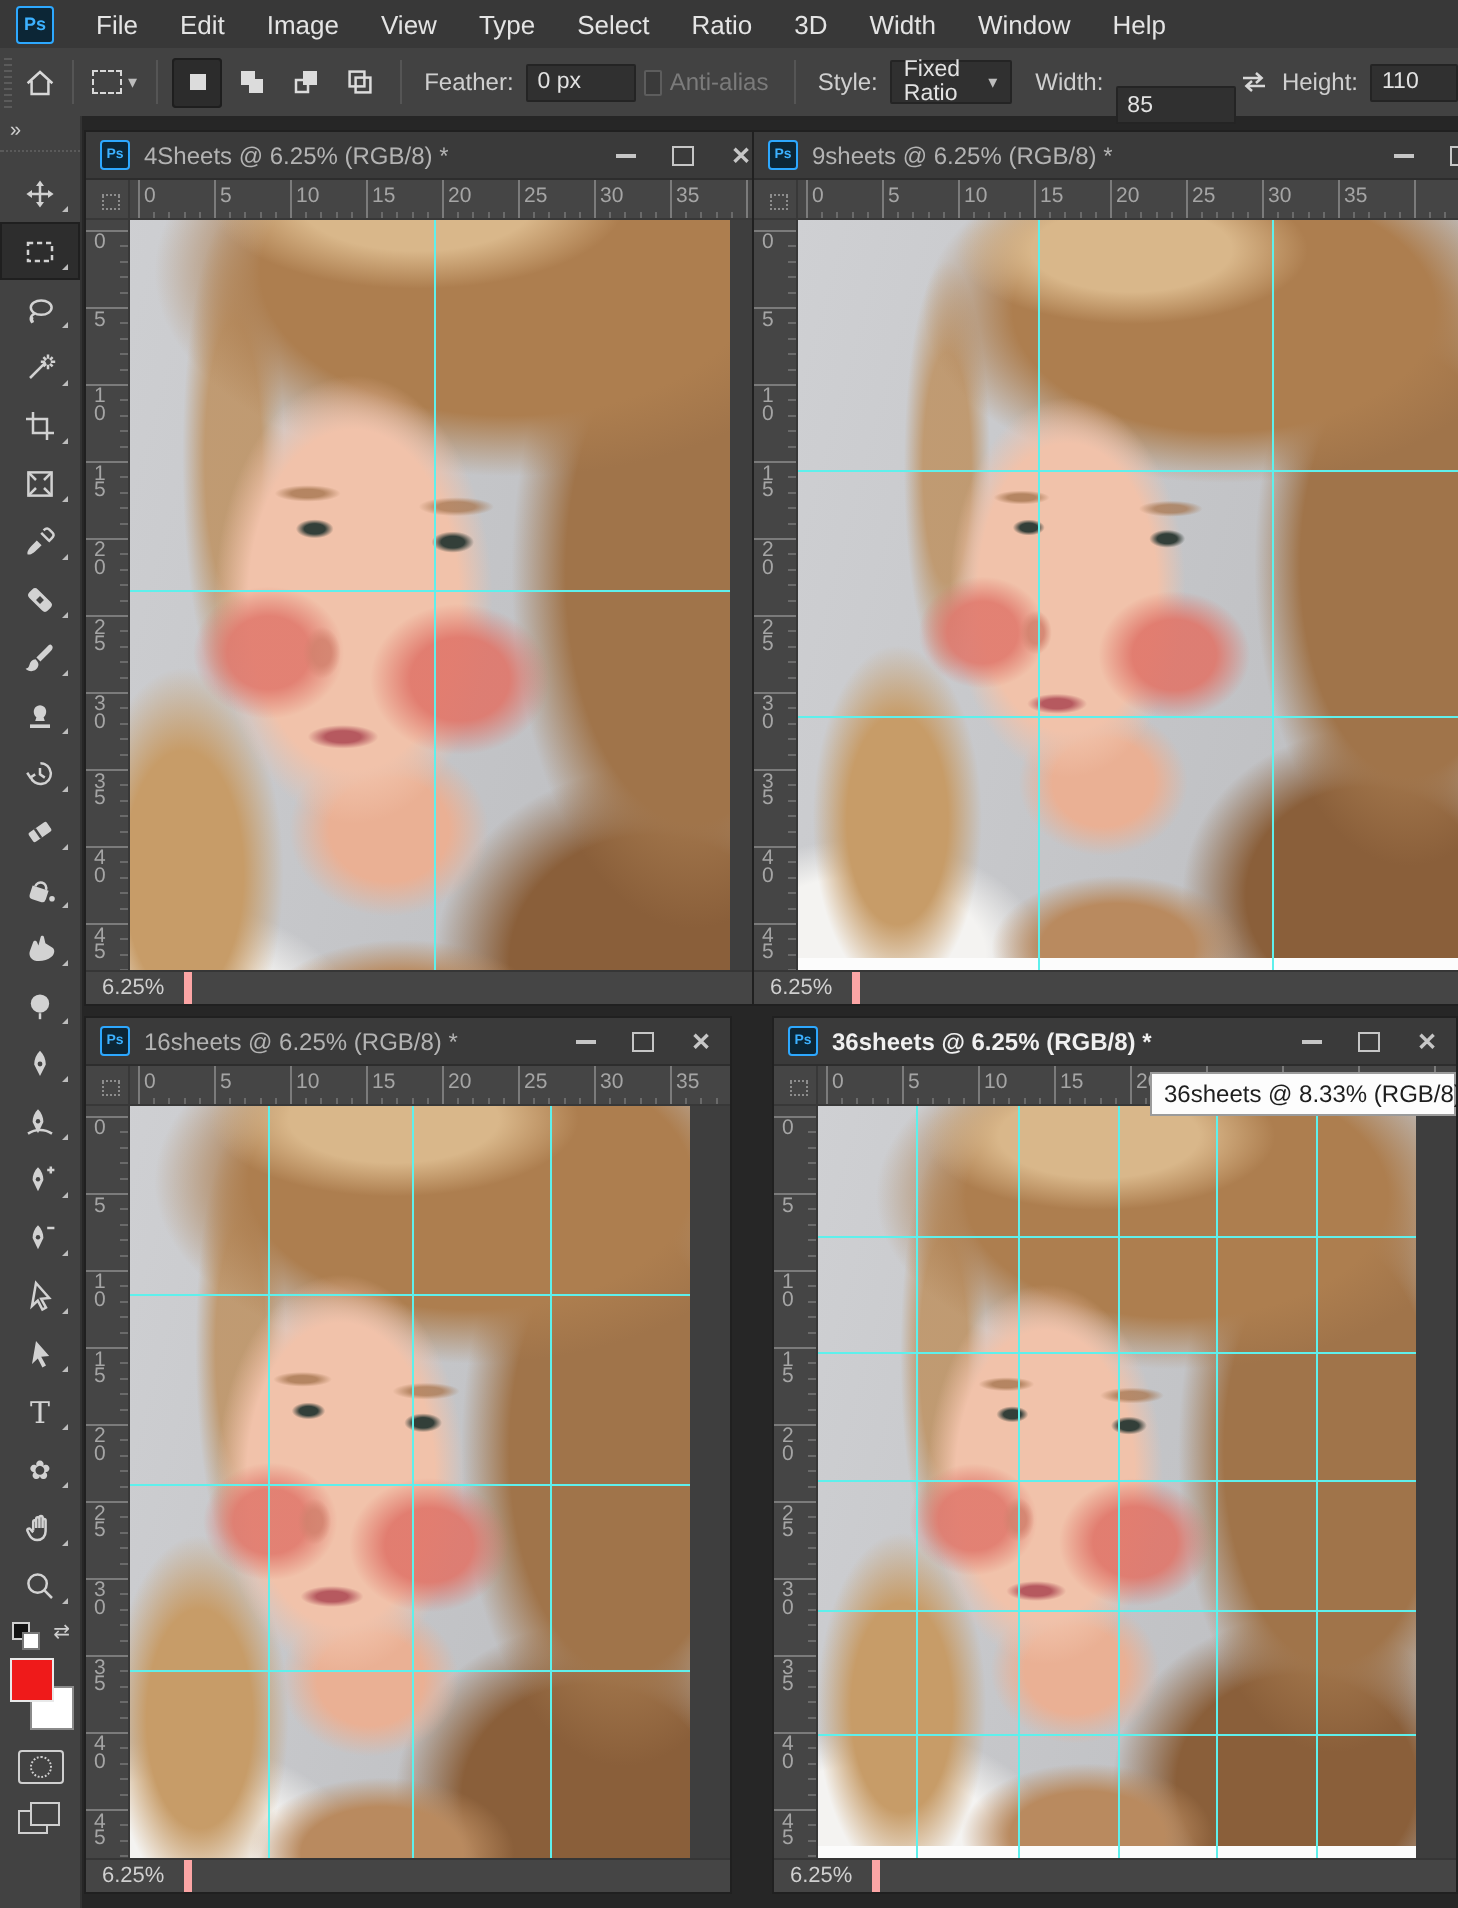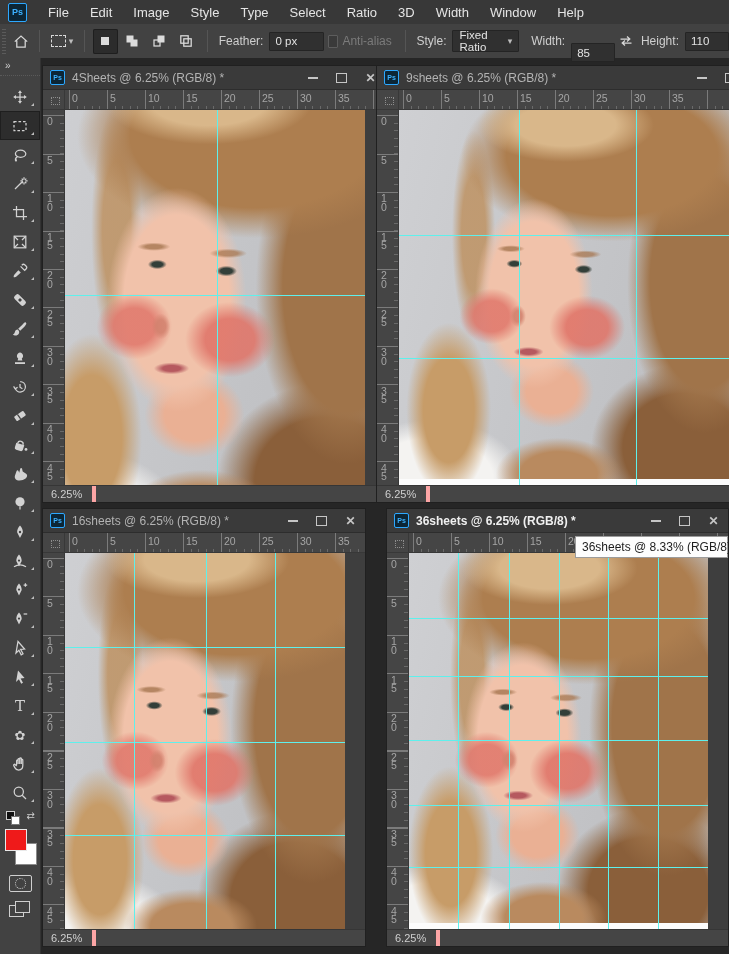--- a/index.html
+++ b/index.html
@@ -134,21 +134,21 @@
 </head>
 <body>
 
 <div id="screen">
 
   <div id="menubar">
     <div class="ps-badge">Ps</div>
   <span class="menu-item">File</span>
       <span class="menu-item">Edit</span>
       <span class="menu-item">Image</span>
-      <span class="menu-item">Style</span>
+      <span class="menu-item">View</span>
       <span class="menu-item">Type</span>
       <span class="menu-item">Select</span>
       <span class="menu-item">Ratio</span>
       <span class="menu-item">3D</span>
       <span class="menu-item">Width</span>
       <span class="menu-item">Window</span>
       <span class="menu-item">Help</span>
     </div>
 
   <div id="optionsbar">
@@ -194,21 +194,21 @@
     <input class="opt-input" style="width: 55px;" value="0 px">
     <span class="checkbox"></span>
     <span class="opt-label disabled">Anti-alias</span>
     <div class="opt-sep"></div>
     <span class="opt-label">Style:</span>
     <div class="opt-select">
       <span>Fixed Ratio</span>
       <span class="caret">▾</span>
     </div>
     <span class="opt-label" style="margin-left:12px">Width:</span>
-    <input class="opt-input" style="width: 44px; margin-top: 23px;" value="85">
+    <input class="opt-input" style="width: 60px; margin-top: 23px;" value="85">
     <div class="opt-icon" style="width:30px">
       <svg class="ticon" width="16" height="16" viewBox="0 0 16 16" fill="none">
         <path d="M2.5 6h9M9 3.5 11.8 6 9 8.5" stroke="currentColor"></path>
         <path d="M13.5 10h-9M7 7.5 4.2 10 7 12.5" stroke="currentColor"></path>
         </svg>
     </div>
     <span class="opt-label">Height:</span>
     <input class="opt-input" style="width: 44px;" value="110">
   </div>
 

